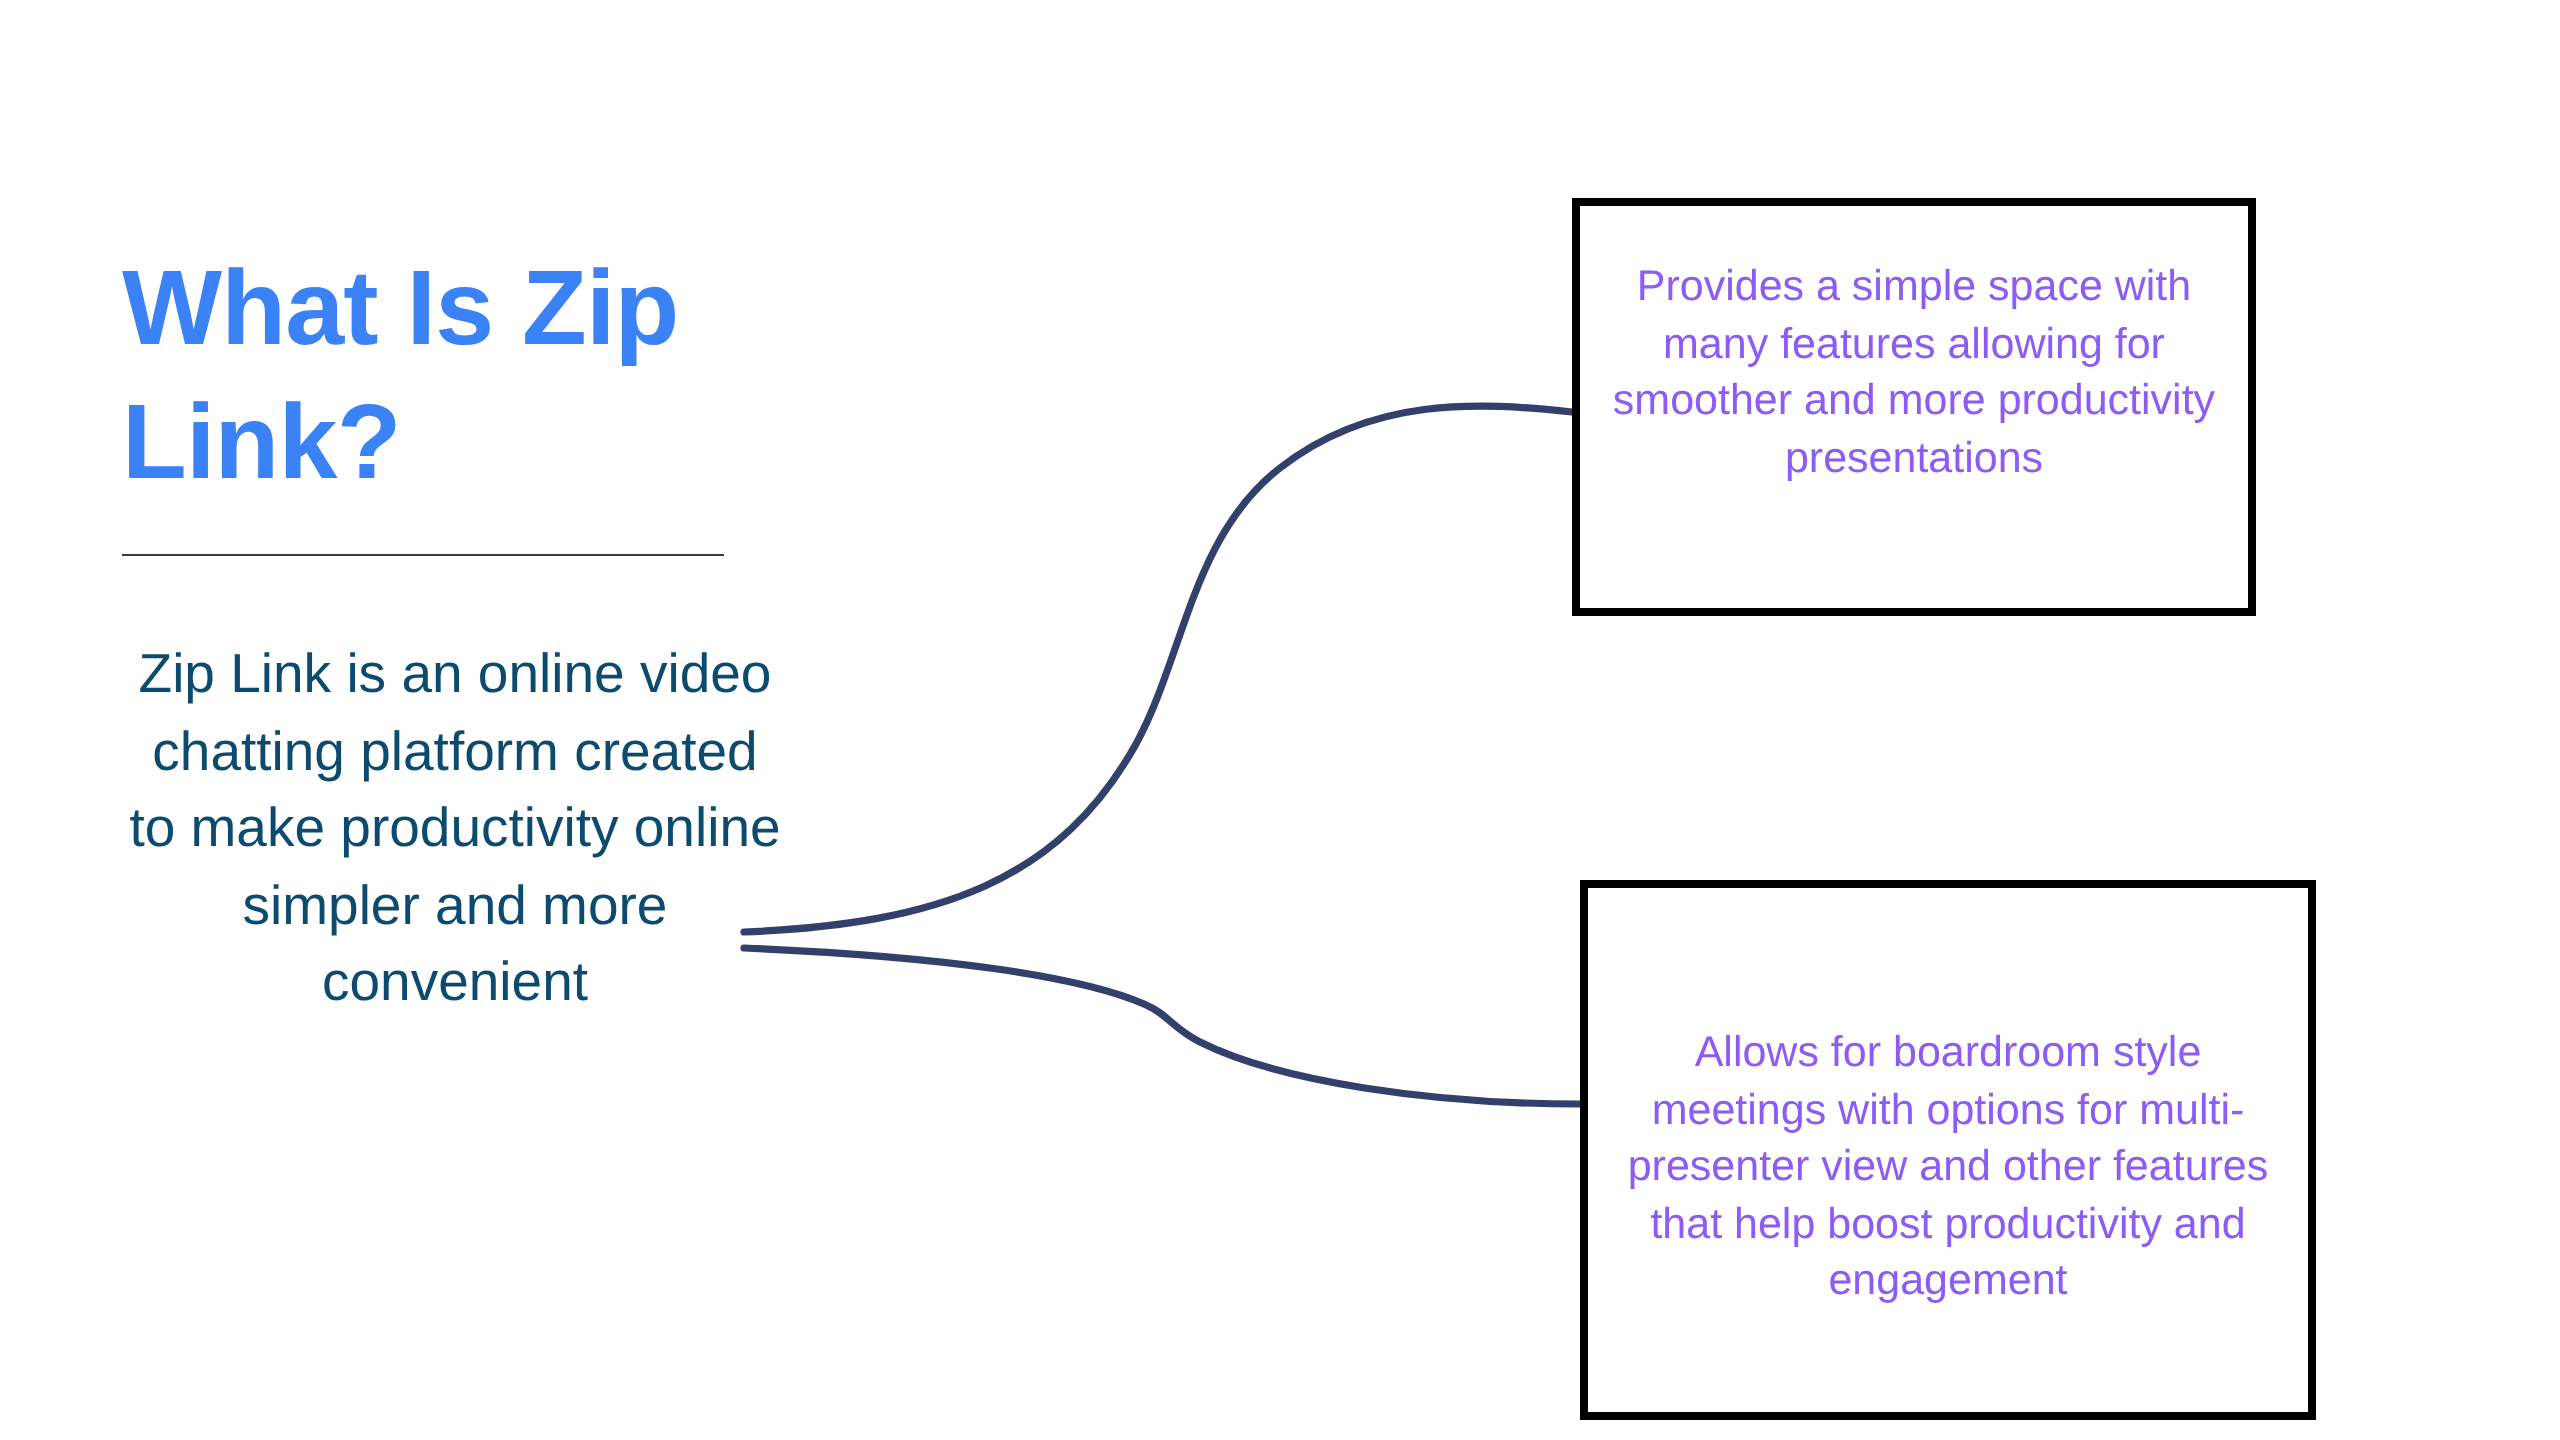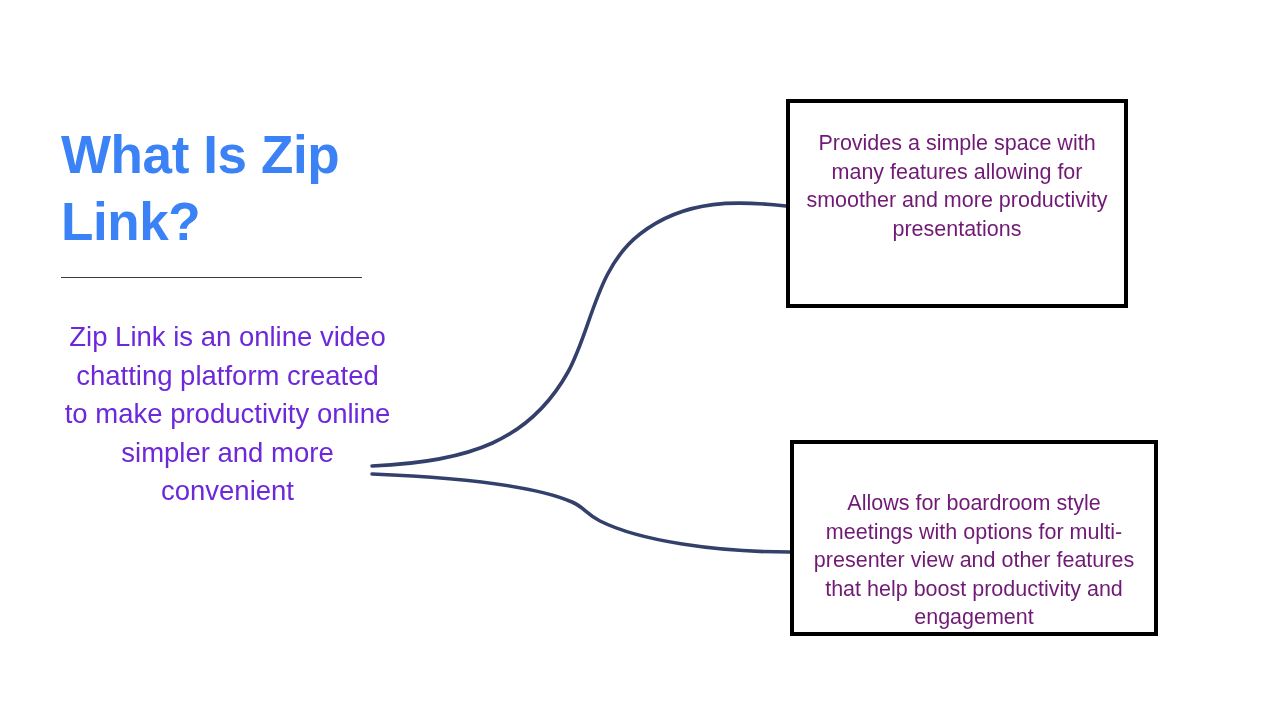--- a/index.html
+++ b/index.html
@@ -48,21 +48,21 @@
   }
   .body-block {
     position: absolute;
     left: 61px;
     top: 318px;
     width: 333px;
   }
   .body-text {
     font-size: 27.5px;
     line-height: 1.40;
-    color: #6d28d9;
+    color: #0c4a6e;
     text-align: center;
     margin: 0;
   }
 
   
   .connectors {
     position: absolute;
     left: 0;
     top: 0;
     width: 1280px;
@@ -84,28 +84,28 @@
     top: 99px;
     width: 342px;
     height: 209px;
     align-items: flex-start;
     padding: 26px 12px 0 12px;
   }
   .node-box.bottom {
     left: 790px;
     top: 440px;
     width: 368px;
-    height: 196px;
-    align-items: flex-end;
+    height: 270px;
+    align-items: center;
     padding: 17px 12px 0 12px;
   }
   .node-text {
     font-size: 21.5px;
     line-height: 1.33;
-    color: #701a75;
+    color: #8b5cf6;
     text-align: center;
     margin: 0;
   }
 </style>
 </head>
 <body>
 
 <div class="slide">
 
   <div class="title-block">

